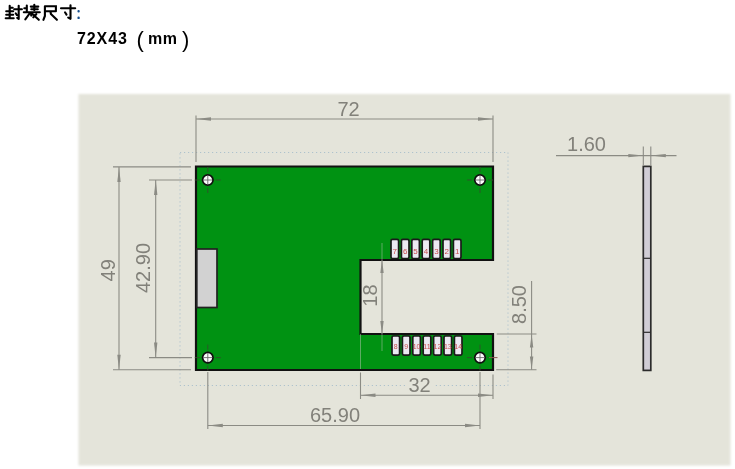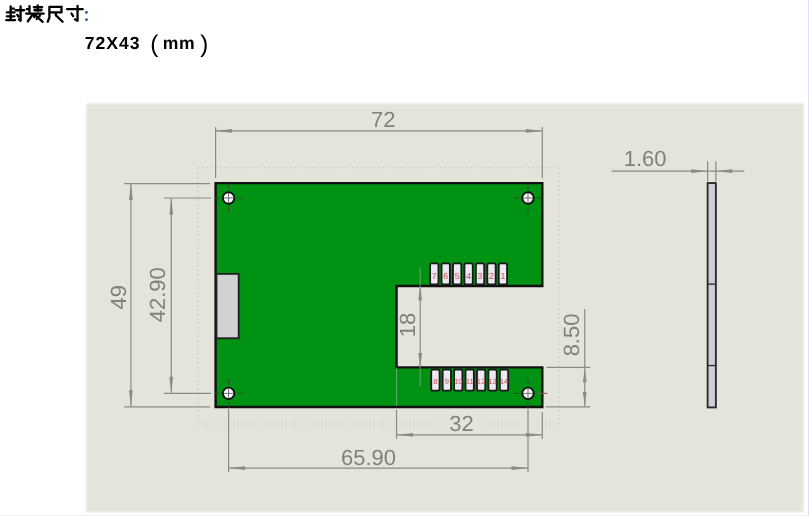--- a/index.html
+++ b/index.html
@@ -1,16 +1,16 @@
 <!DOCTYPE html>
 <html><head>
 <meta charset="utf-8">
 <style>
   html,body{margin:0;padding:0;background:#ffffff;}
-  .page{position:relative;width:735px;height:469px;background:#8b5cf6;overflow:hidden;
+  .page{position:relative;width:735px;height:469px;background:#22c55e;overflow:hidden;
         font-family:"Liberation Sans", sans-serif;}
   svg{position:absolute;left:0;top:0;}
   text{font-family:"Liberation Sans", sans-serif;}
 </style>
 </head>
 <body>
 <div class="page">
 <svg width="735" height="469" viewBox="0 0 735 469">
 
   <rect x="0" y="0" width="735" height="469" fill="#ffffff"></rect>

